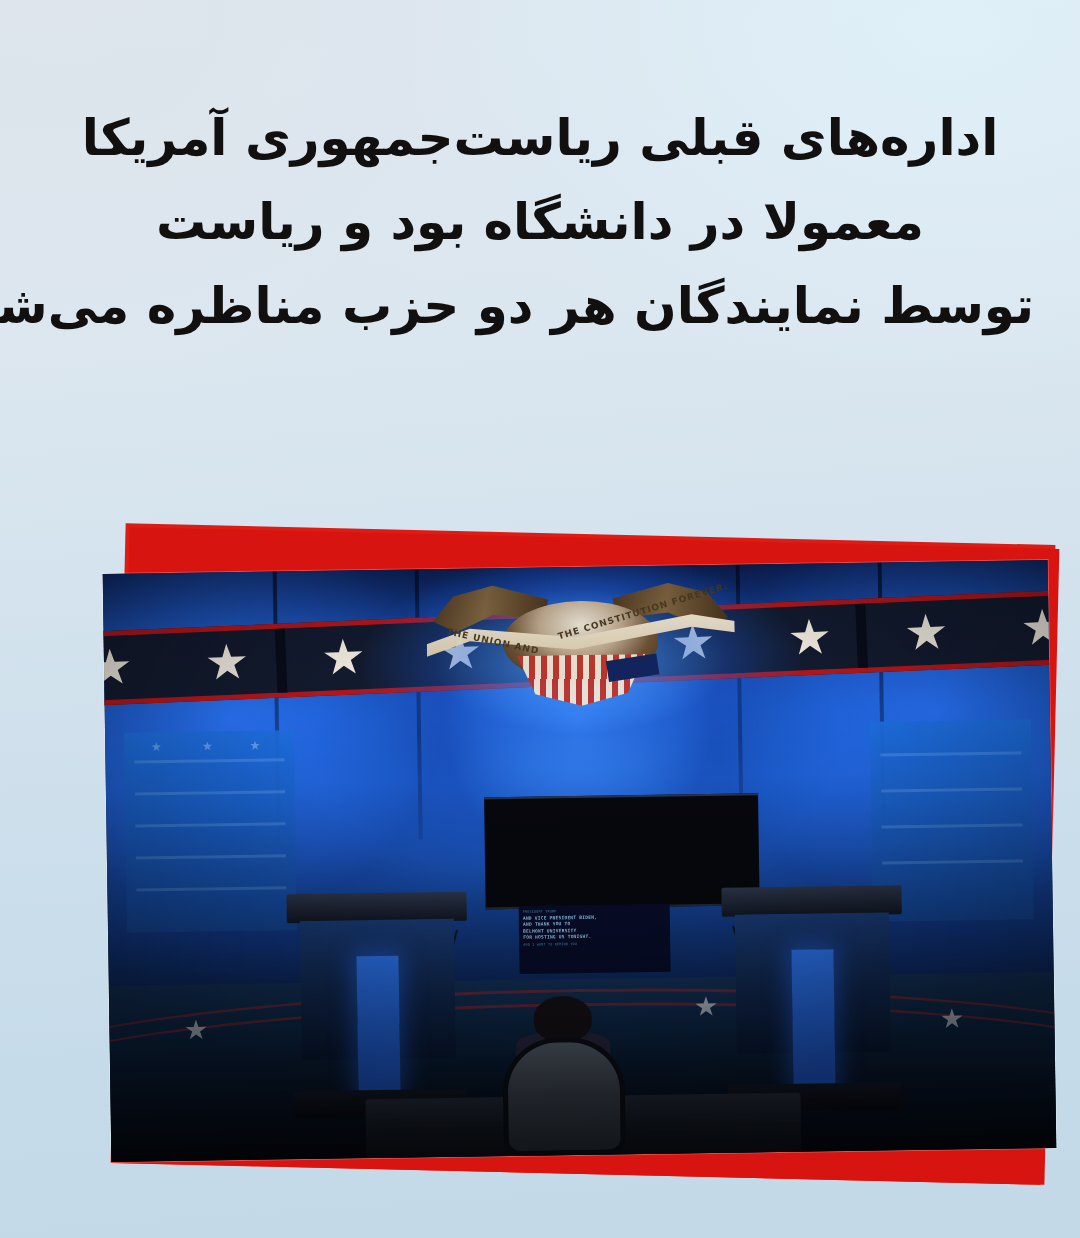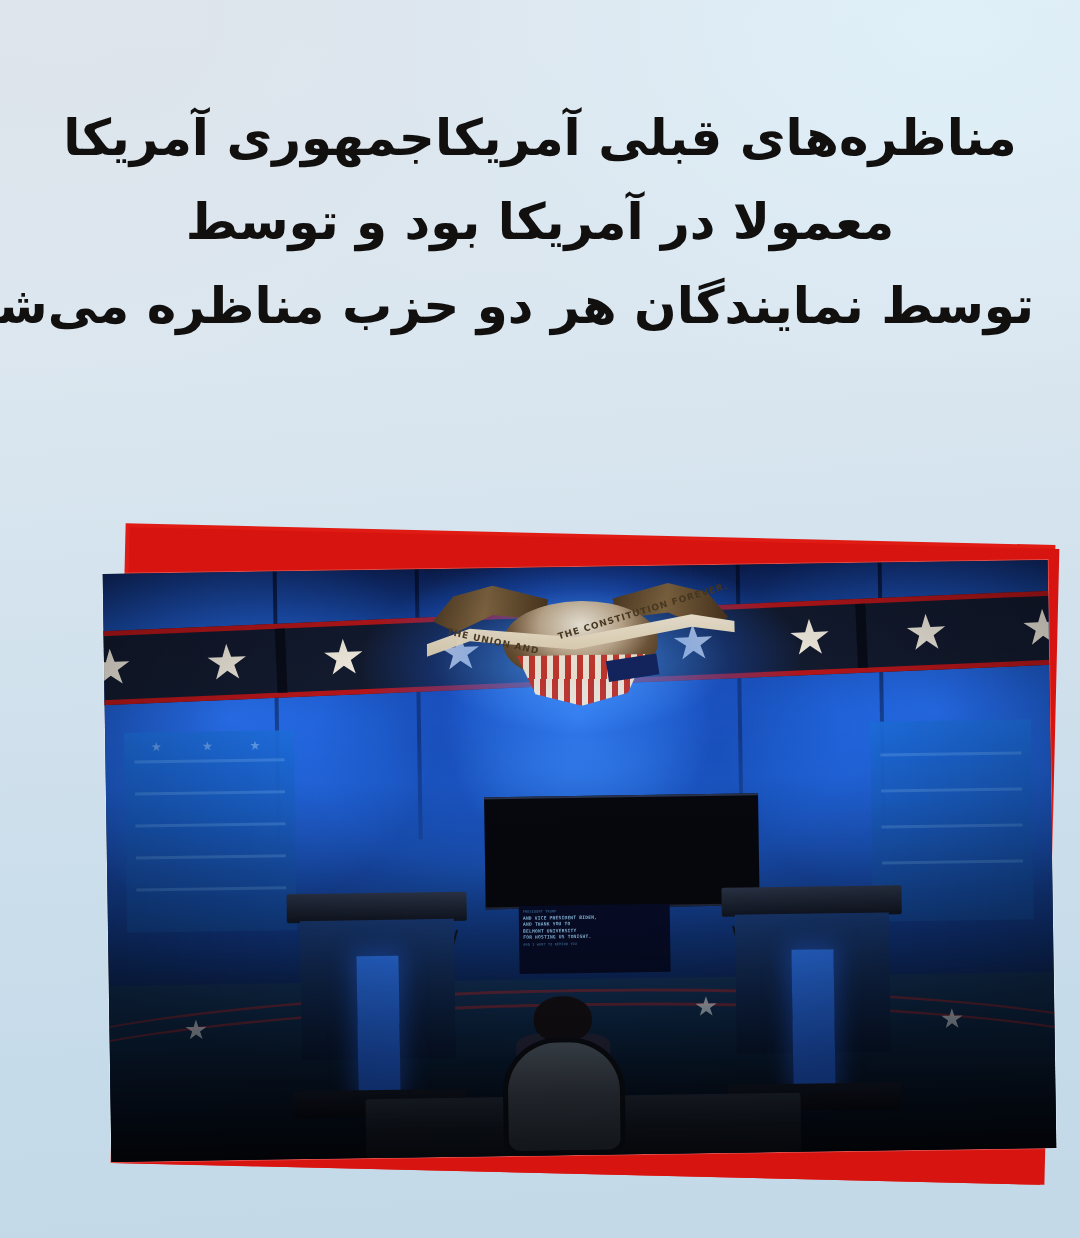--- a/index.html
+++ b/index.html
@@ -302,22 +302,22 @@
     background:
       radial-gradient(ellipse 70% 60% at 50% 30%, rgba(0,0,0,0) 40%, rgba(0,0,0,.38) 100%),
       linear-gradient(180deg, rgba(0,0,0,.05) 0%, rgba(0,0,0,0) 25%, rgba(0,0,0,.30) 100%);
     pointer-events:none;
   }
 </style>
 </head>
 <body>
 
 <div id="caption">
-  <span class="cap-line">مناظره‌های قبلی آمریکا‌جمهوری آمریکا</span>
-  <span class="cap-line">معمولا در آمریکا بود و توسط</span>
+  <span class="cap-line">اداره‌های قبلی ریاست‌جمهوری آمریکا</span>
+  <span class="cap-line">معمولا در دانشگاه بود و ریاست</span>
   <span class="cap-line">توسط نمایندگان هر دو حزب مناظره می‌شد.</span>
 </div>
 
 <div id="photo-block">
 
   <div id="red-frame"></div>
   <div id="red-frame-2"></div>
 
   <div id="photo">
     <div class="scene">

